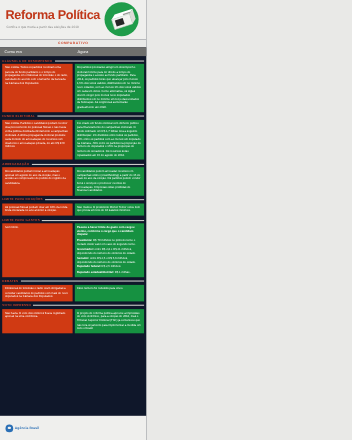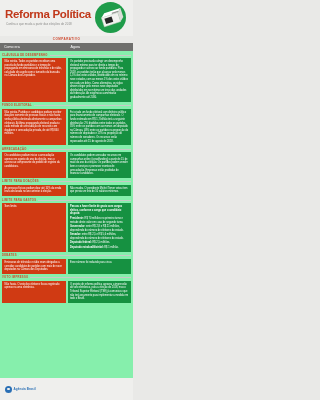--- a/index.html
+++ b/index.html
@@ -2,21 +2,21 @@
 <html><head>
 <meta charset="utf-8">
 <style>
   html,body{margin:0;padding:0;}
   body{
     width:133px;height:400px;overflow:hidden;
     background:#e9e9e7;
     font-family:"Liberation Sans",sans-serif;
     -webkit-font-smoothing:antialiased;
   }
-  .page{width:133px;height:400px;position:relative;background:#86efac;display:flex;flex-direction:column;}
+  .page{width:133px;height:400px;position:relative;background:#0f172a;display:flex;flex-direction:column;}
 
   
   .header{position:relative;height:36px;background:#efefed;flex:0 0 auto;}
   .title{
     position:absolute;left:5px;top:9px;
     font-size:11.5px;font-weight:bold;color:#c0381a;
     letter-spacing:-0.3px;line-height:11px;white-space:nowrap;
   }
   .subtitle{
     position:absolute;left:6px;top:21.5px;

